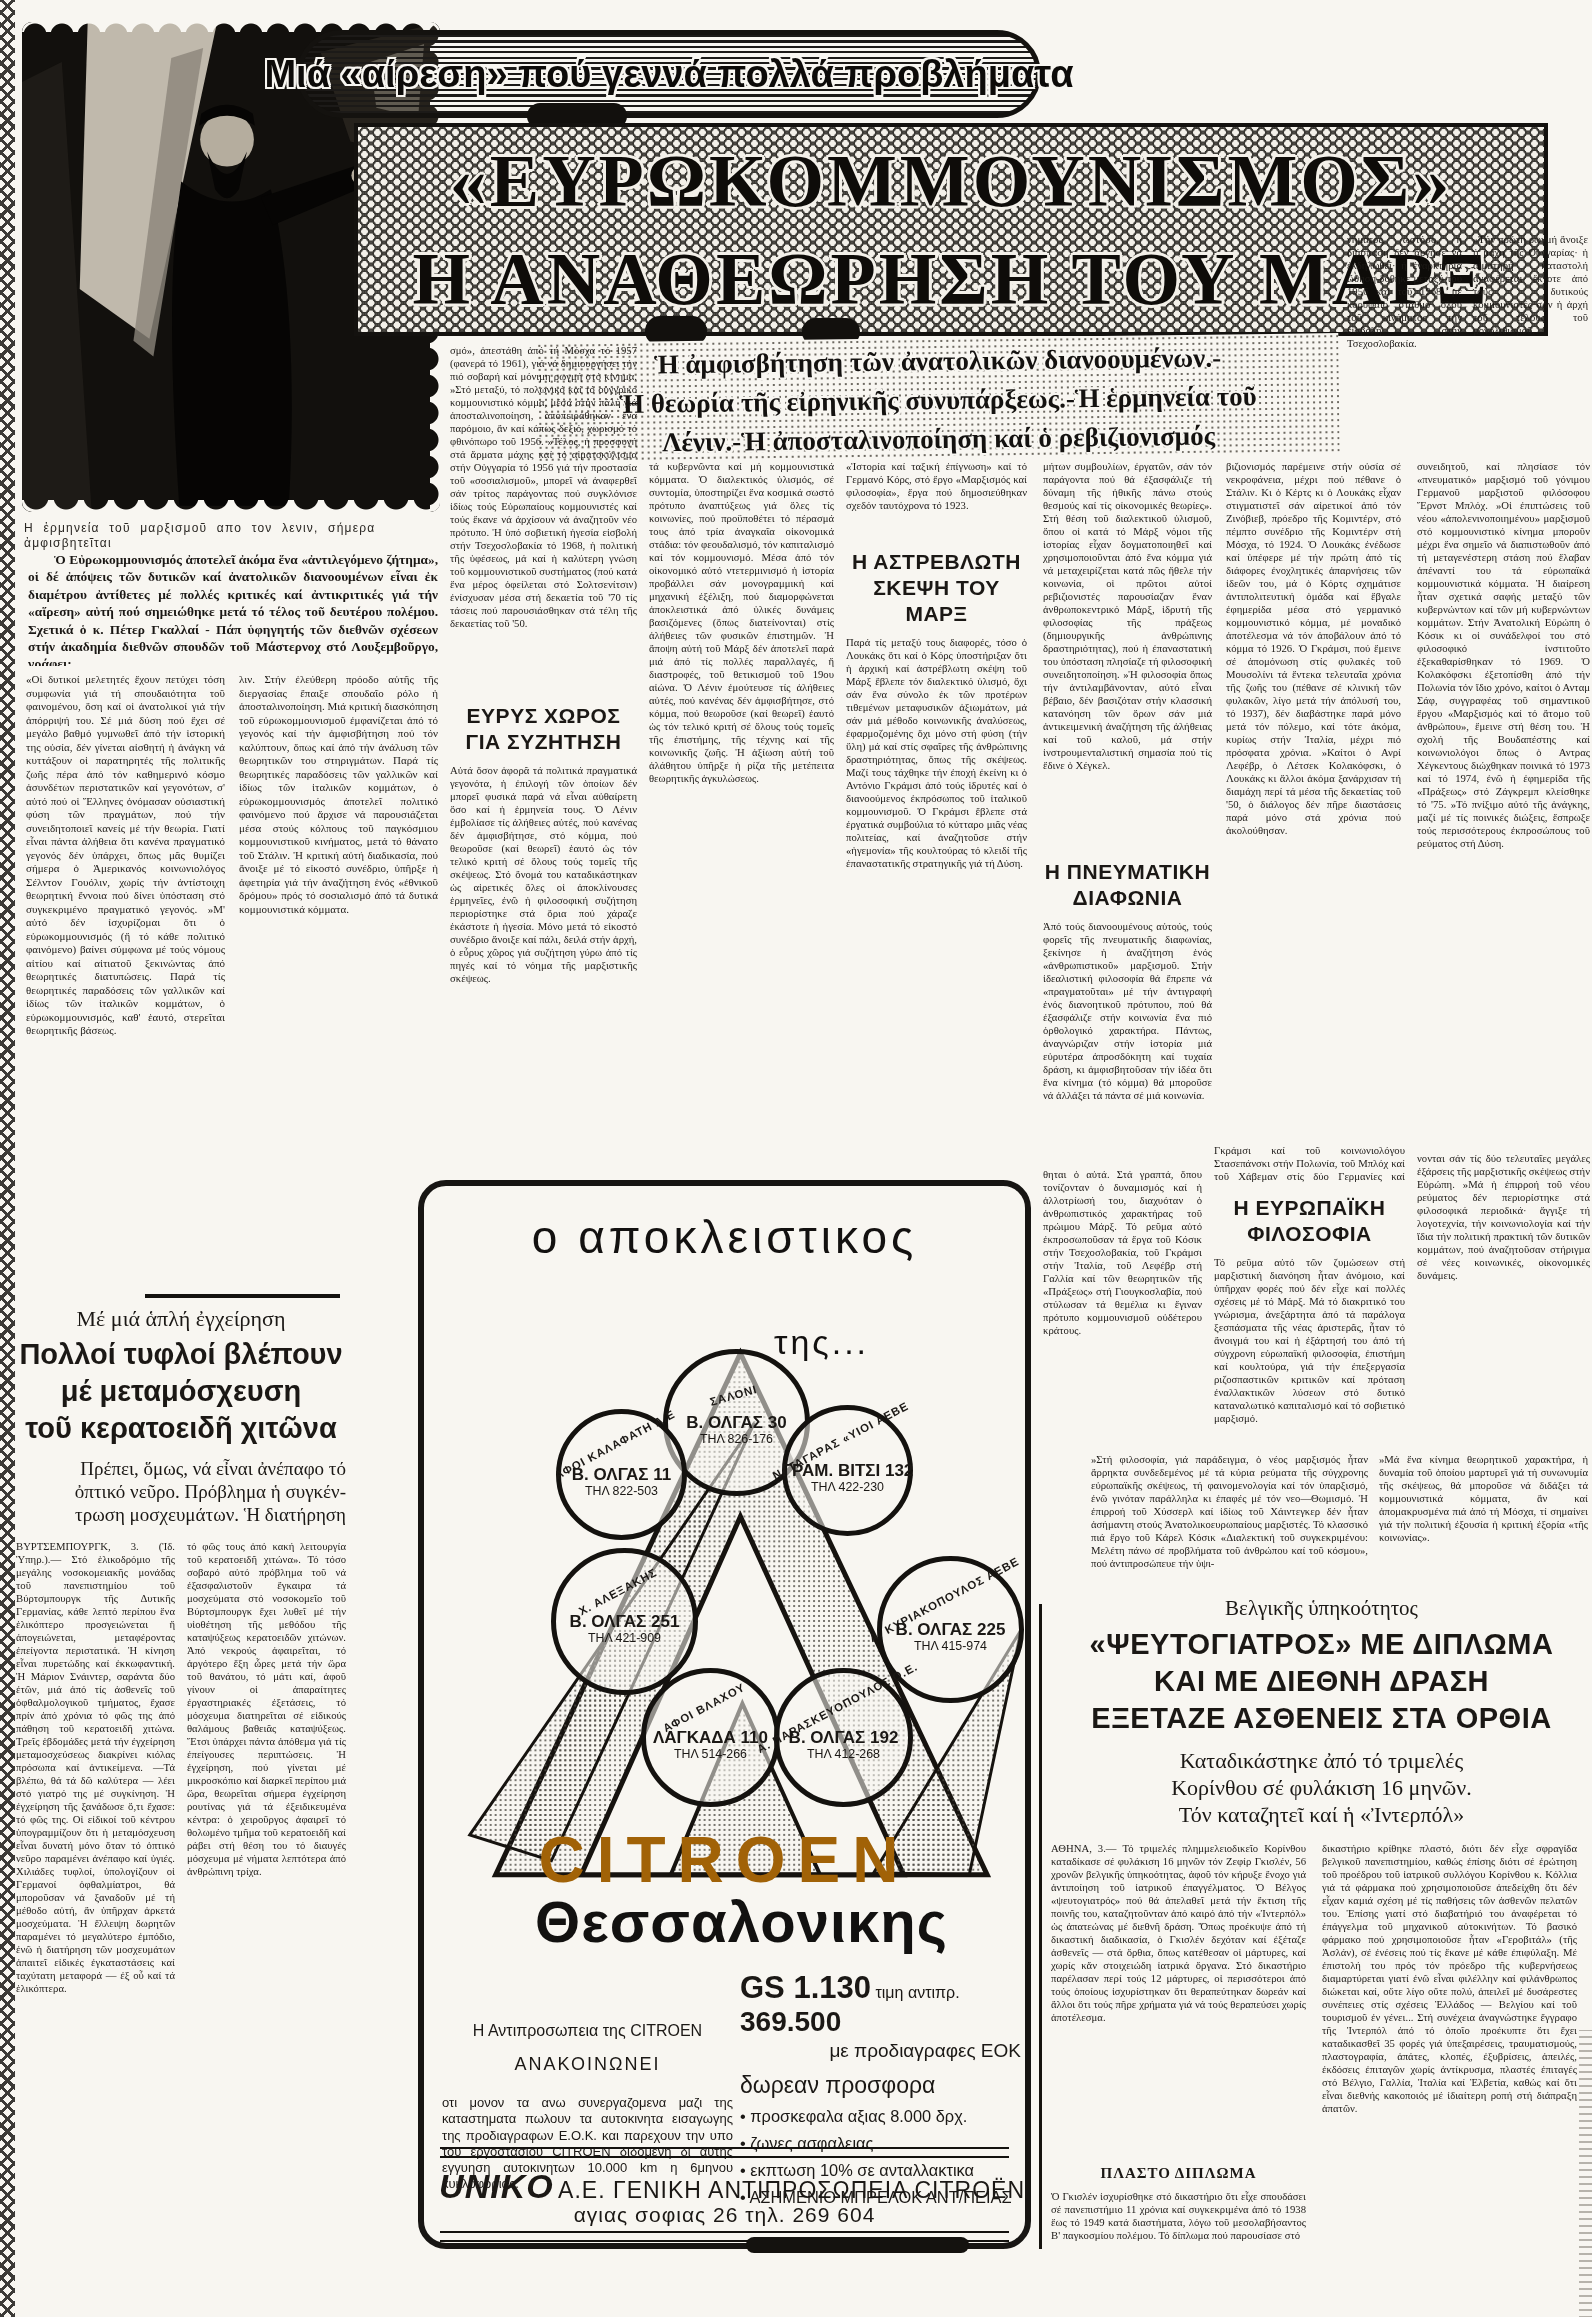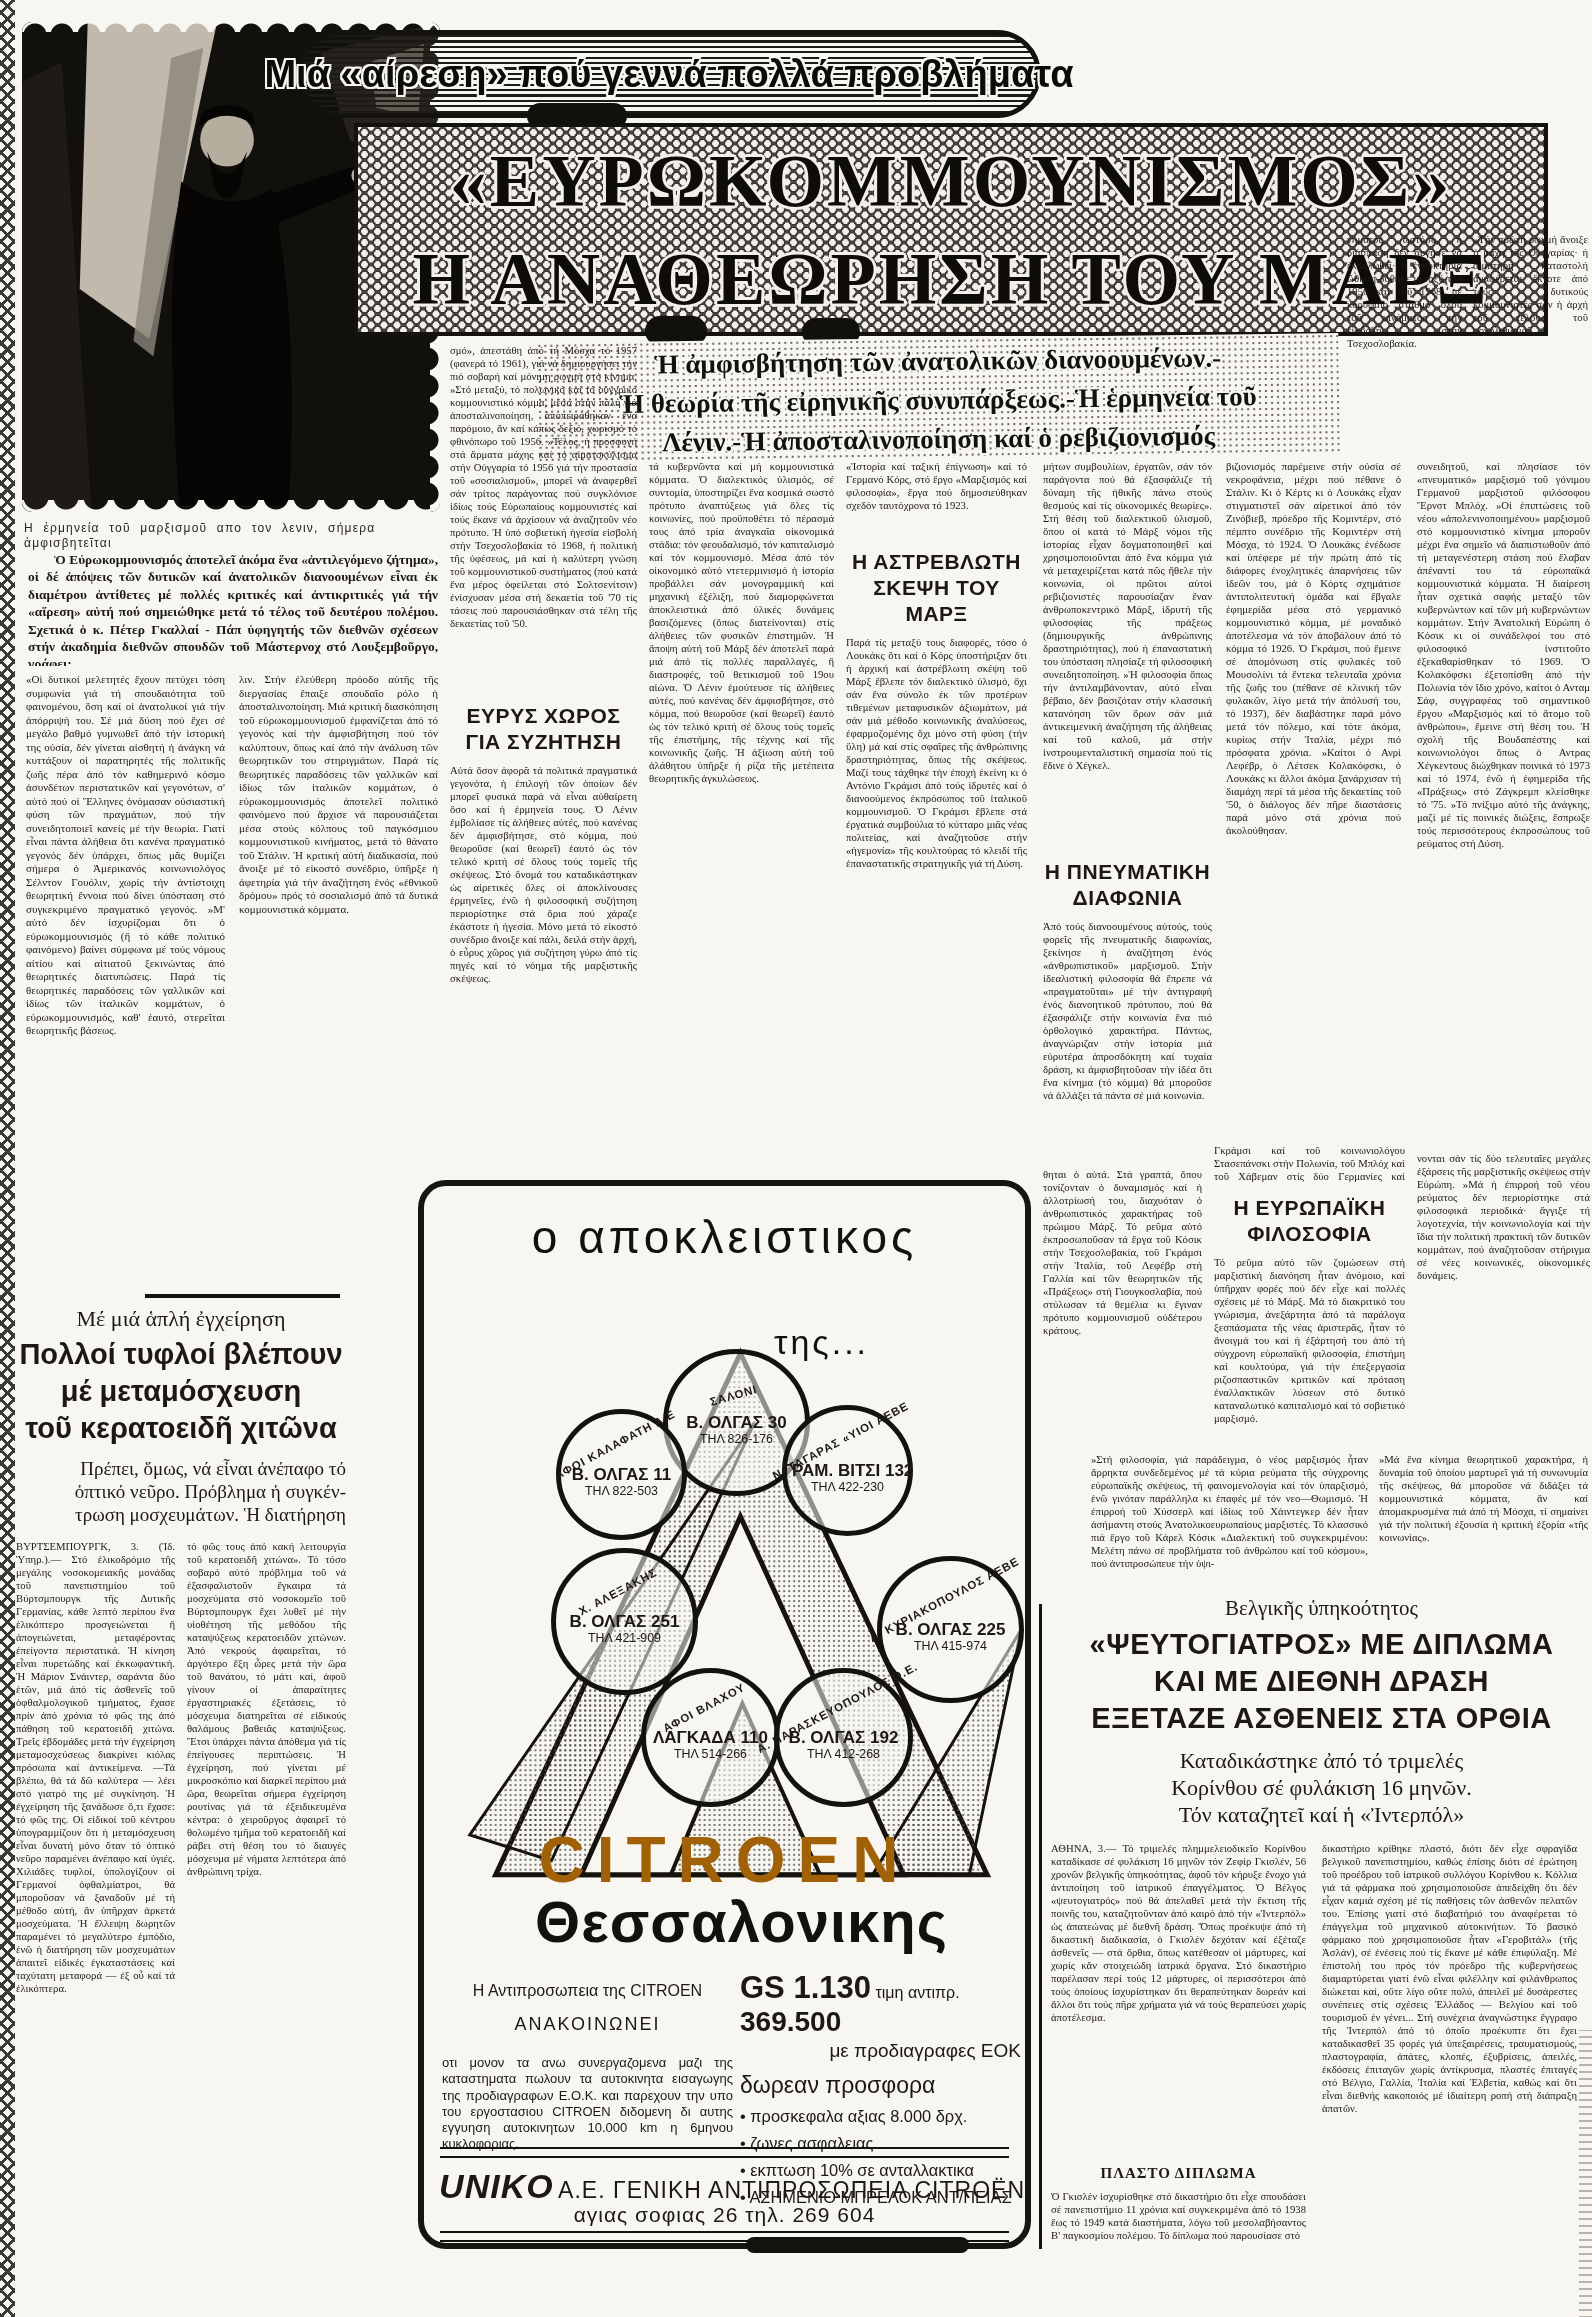--- a/index.html
+++ b/index.html
@@ -70,21 +70,21 @@
   .tri{position:absolute;left:0;top:0;width:601px;height:1057px;}
   .circ{position:absolute;border:5px solid #14120f;border-radius:50%;background:rgba(248,246,241,.55);
     display:flex;flex-direction:column;align-items:center;justify-content:center;box-sizing:border-box;text-align:center;}
   .cname{font:700 11.4px/12px "Liberation Sans",sans-serif;letter-spacing:1px;transform:rotate(-28deg) translateY(-14px);white-space:nowrap;}
   .r18{transform:rotate(-16deg) translateY(-10px);}
   .caddr{font:700 17px/19px "Liberation Sans",sans-serif;margin-top:2px;white-space:nowrap;}
   .ctel{font:12.4px/15px "Liberation Sans",sans-serif;white-space:nowrap;}
   .ad-brand{position:absolute;left:0;right:0;top:637px;text-align:center;font-weight:700;font-size:64px;letter-spacing:12px;color:#a16207;}
   .ad-city{position:absolute;left:0;right:0;top:702px;text-align:center;font-weight:800;font-size:58px;letter-spacing:1px;color:#121110;padding-left:34px;}
   .ad-ann{position:absolute;left:18px;top:796px;width:291px;}
-  .ad-ann-1{font-size:16px;text-align:center;}
+  .ad-ann-1{font-size:16px;text-align:center;margin-top:40px;}
   .ad-ann-2{font-size:18px;letter-spacing:2px;text-align:center;margin-top:14px;}
   .ad-ann-b{font-size:13px;line-height:16.3px;text-align:justify;margin-top:20px;}
   .ad-price{position:absolute;left:316px;top:784px;width:281px;}
   .gs{font-weight:700;font-size:31px;}
   .gs-lbl{font-size:16px;}
   .gs-val{font-weight:700;font-size:28px;}
   .gs-spec{font-size:19px;text-align:right;margin-top:2px;}
   .offer-t{font-size:23px;margin-top:10px;}
   .offer li{font-size:16.4px;line-height:27px;list-style:none;}
   .offer{margin:4px 0 0;padding:0;}

